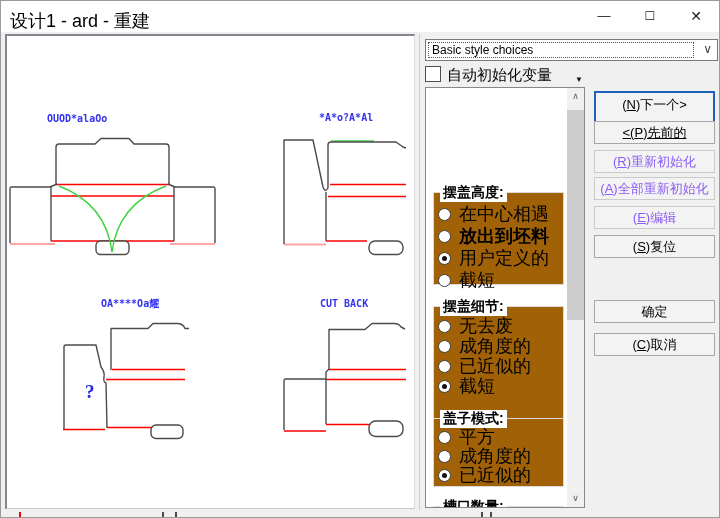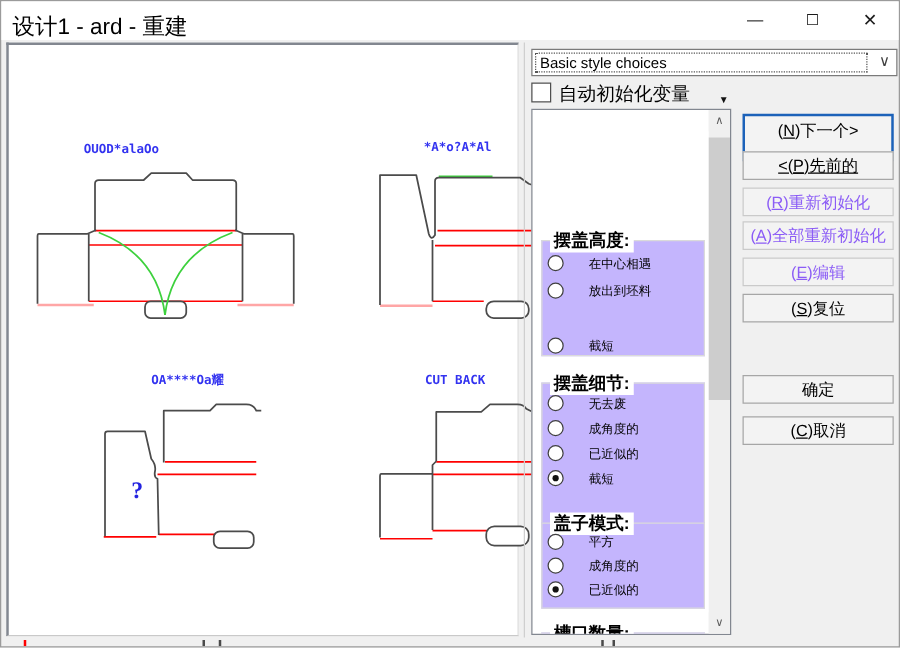--- a/index.html
+++ b/index.html
@@ -13,21 +13,21 @@
   #title { position:absolute; left:9px; top:8px; font-size:18px; color:#000; }
   .winbtn { position:absolute; top:0; width:46px; height:30px; text-align:center;
             line-height:30px; color:#1a1a1a; font-size:13px; }
   #btn-min  { right:92px; }
   #btn-max  { right:46px; font-size:12px; }
   #btn-close{ right:0; font-size:14px; }
 
   
   #canvas { position:absolute; left:4px; top:33px; width:410px; height:475px;
             background:#fff; border-top:2px solid #828790; border-left:2px solid #828790;
-            border-right:1px solid #dcdcdc; border-bottom:1px solid #c9c9c9;padding-left:20px; }
+            border-right:1px solid #dcdcdc; border-bottom:1px solid #c9c9c9; }
   #splitter { position:absolute; left:418px; top:33px; width:1px; height:476px; background:#cfcfcf; }
   .tick { position:absolute; width:2px; height:5px; top:511px; background:#4a4a4a; }
 
   
   #combo { position:absolute; left:424px; top:38px; width:293px; height:22px;
            background:#fff; border:1px solid #7a7a7a; }
   #combo-focus { position:absolute; left:2px; top:2px; right:23px; bottom:2px;
                  border:1px dotted #555; }
   #combo-text { position:absolute; left:6px; top:3px; font-size:12px; color:#000; }
   #combo-arrow { position:absolute; right:5px; top:2px; font-size:12px; color:#404040; }
@@ -35,29 +35,29 @@
   
   #chk-row { position:absolute; left:424px; top:64px; height:18px; }
   #chk-box { position:absolute; left:0; top:1px; width:16px; height:16px; background:#fff;
              border:1px solid #4f4f4f; }
   #chk-label { position:absolute; left:22px; top:1px; font-size:15px; color:#000; white-space:nowrap; }
   #marker-down { position:absolute; left:574px; top:74px; font-size:8px; color:#111; }
 
   
   #listbox { position:absolute; left:424px; top:86px; width:160px; height:421px;
              background:#fff; border:1px solid #828790; overflow:hidden; }
-  .groupbox { position:absolute; left:7px; width:131px; border:1px solid #dadada; background:#c4b5fd; }
+  .groupbox { position:absolute; left:7px; width:131px; border:1px solid #dadada; background:#a16207; }
   .legend { position:absolute; top:-9px; left:6px; background:#fff; padding:0 3px;
             font-size:14px; font-weight:bold; color:#000; white-space:nowrap; }
   .opt { position:absolute; left:4px; height:18px; white-space:nowrap; }
   .radio { display:inline-block; vertical-align:middle; width:13px; height:13px;
            border:1px solid #404040; border-radius:50%; background:#fff; position:relative; }
   .radio.checked::after { content:""; position:absolute; left:3px; top:3px; width:5px; height:5px;
            border-radius:50%; background:#111; }
-  .opt .lbl { font-size:10px; color:#000; vertical-align:middle; margin-left:20px; }
+  .opt .lbl { font-size:18px; color:#000; vertical-align:middle; margin-left:8px; }
   .opt .num { font-size:13px; color:#3056c8; vertical-align:middle; margin-left:4px; font-weight:bold; }
   .opt .num:empty { margin-left:0; }
 
   
   #lscroll { position:absolute; right:0; top:0; width:17px; height:419px; background:#f0f0f0; }
   .sarrow { position:absolute; left:0; width:17px; height:17px; color:#5a5a5a; font-size:9px;
             text-align:center; line-height:17px; background:#f0f0f0; }
   #sarrow-up { top:0; }
   #sarrow-down { bottom:0; }
   #sthumb { position:absolute; left:0; top:22px; width:17px; height:210px; background:#cdcdcd; }
@@ -166,22 +166,25 @@
   </div>
   <span id="marker-down">▼</span>
 
   <div id="listbox">
 
     <div class="groupbox" style="top:104px; height:93px;">
       <span class="legend">摆盖高度:</span>
       <div class="opt" style="top:9px;">
         <span class="radio"></span><span class="num"></span><span class="lbl">在中心相遇</span>
       </div>
-      <div class="opt" style="top:31px;">
+      <div class="opt" style="top:31px;font-weight:bold;">
         <span class="radio"></span><span class="num"></span><span class="lbl">放出到坯料</span>
+      </div>
+      <div class="opt" style="top:53px;">
+        <span class="radio checked"></span><span class="num"></span><span class="lbl">用户定义的</span>
       </div>
       <div class="opt" style="top:75px;">
         <span class="radio"></span><span class="num"></span><span class="lbl">截短</span>
       </div>
     </div>
 
     <div class="groupbox" style="top:218px; height:116px;">
       <span class="legend">摆盖细节:</span>
       <div class="opt" style="top:7px;">
         <span class="radio"></span><span class="num"></span><span class="lbl">无去废</span>

